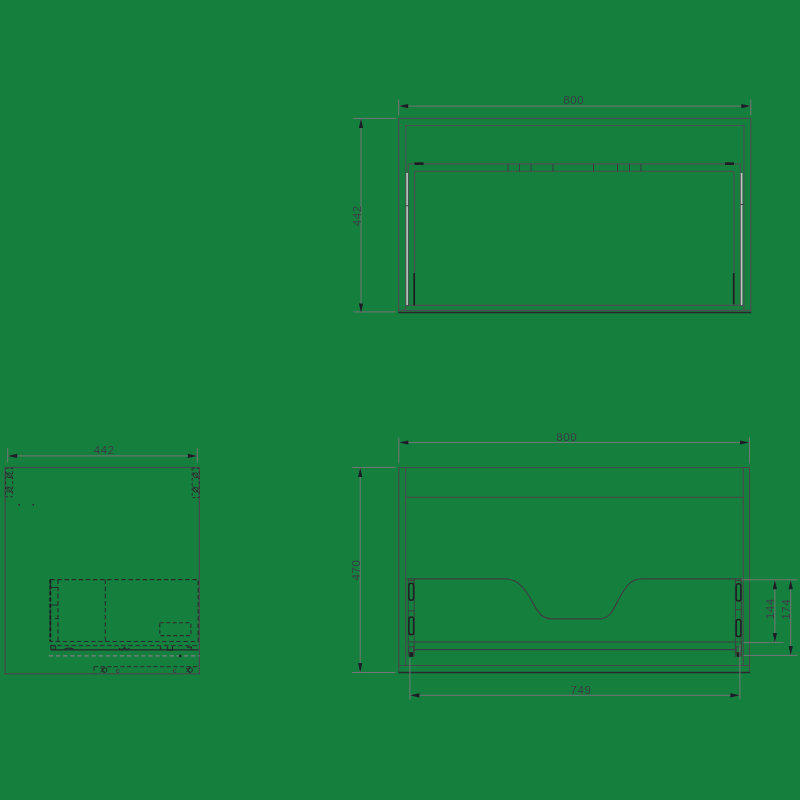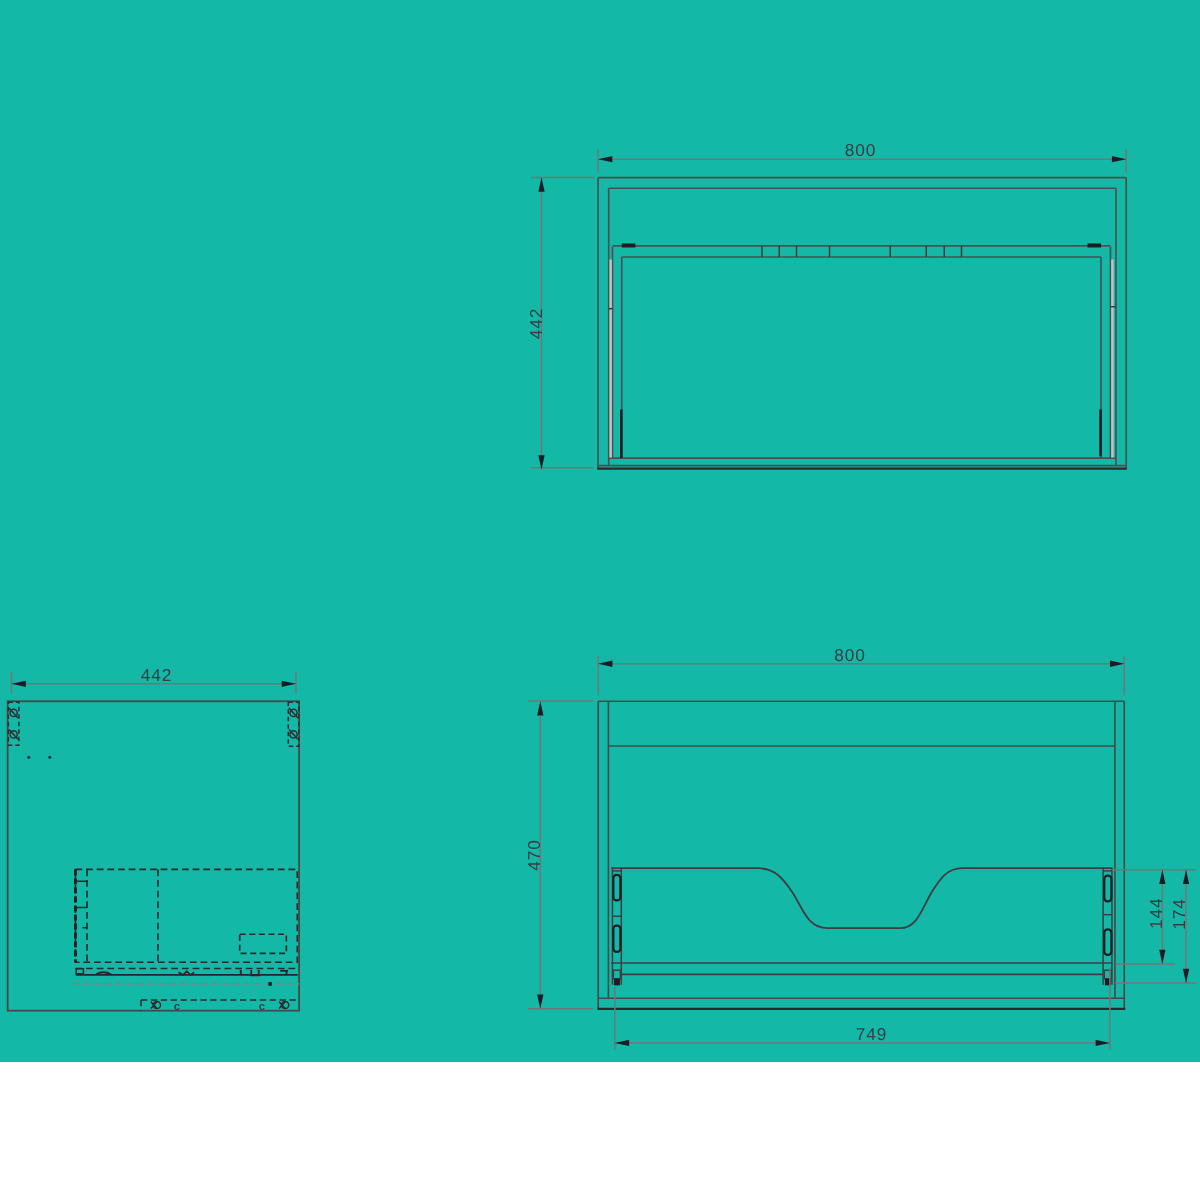--- a/index.html
+++ b/index.html
@@ -1,16 +1,16 @@
 <!DOCTYPE html>
 <html><head>
 <meta charset="utf-8">
 <style>
   html,body{margin:0;padding:0;background:#ffffff;}
-  .page{width:800px;height:708px;position:relative;background:#14b8a6;overflow:hidden;}
+  .page{width:800px;height:800px;position:relative;background:#15803d;overflow:hidden;}
   svg{position:absolute;top:0;left:0;}
   text{font-family:"Liberation Sans",sans-serif;fill:#3b3b46;}
 </style>
 </head>
 <body>
 <div class="page">
 <svg width="800" height="800" viewBox="0 0 800 800">
 <defs>
 </defs>
 <g fill="none" stroke-linecap="butt">

